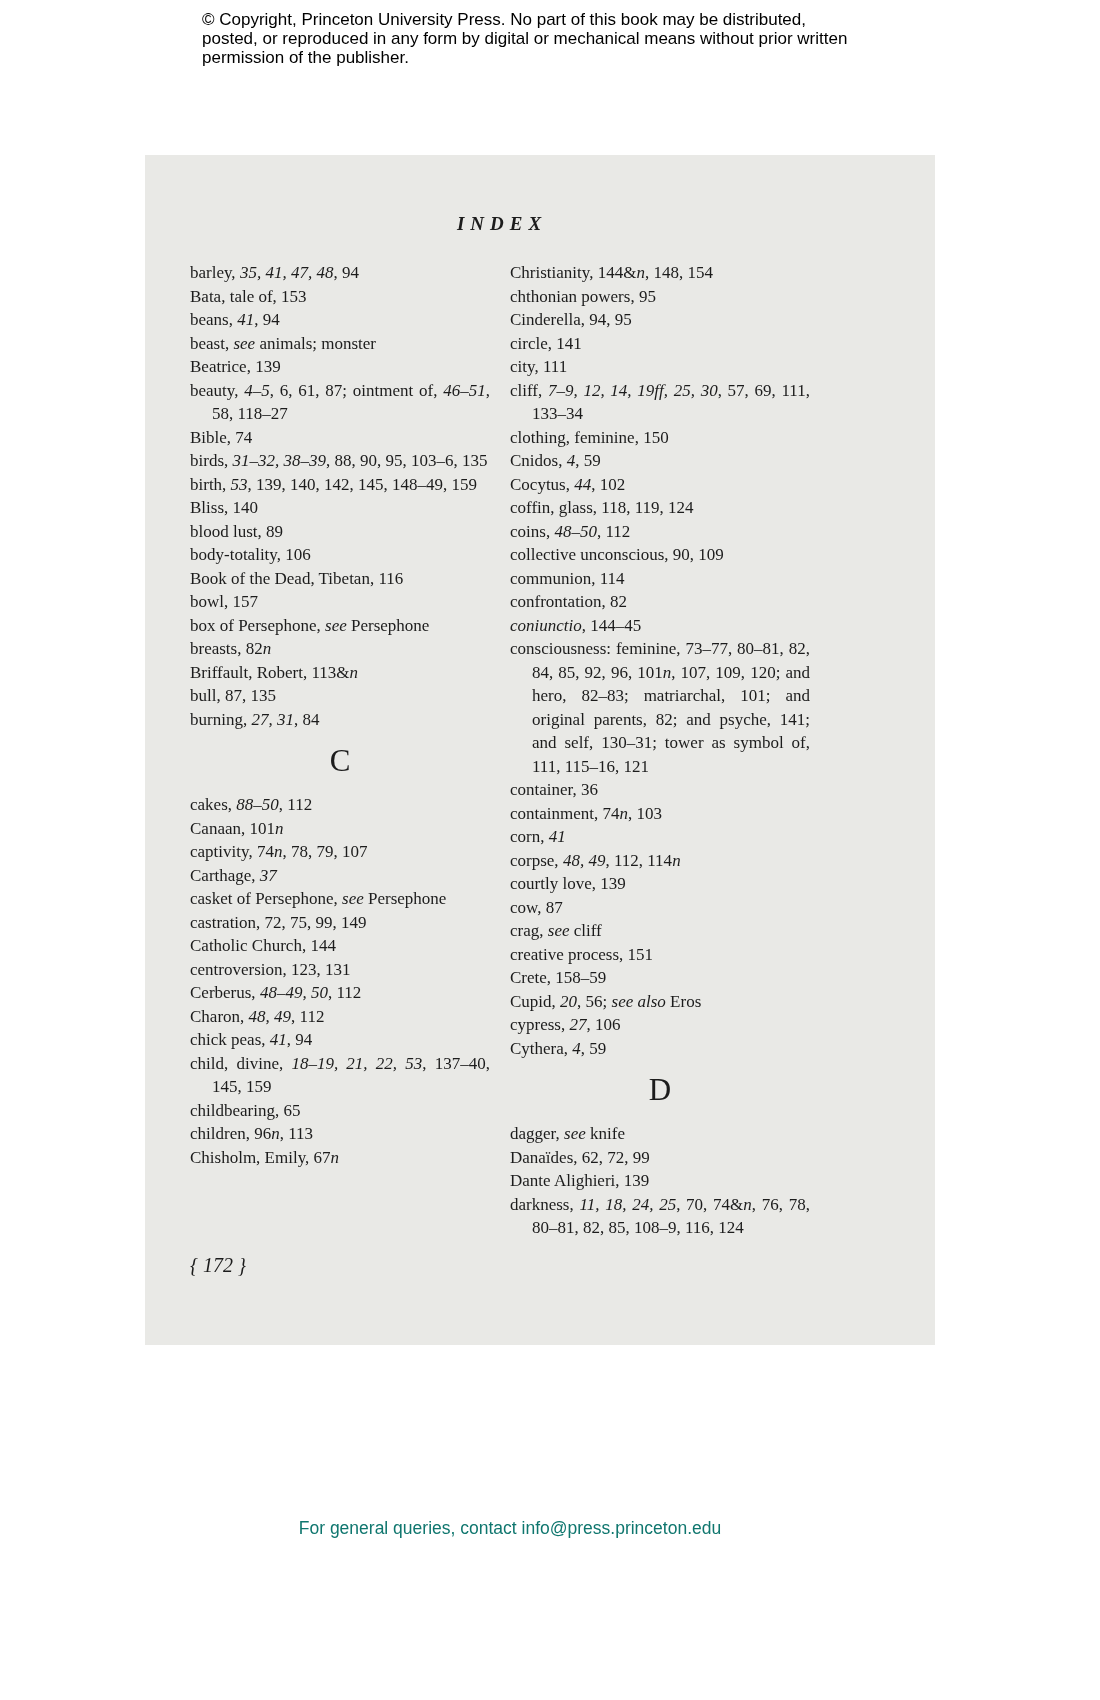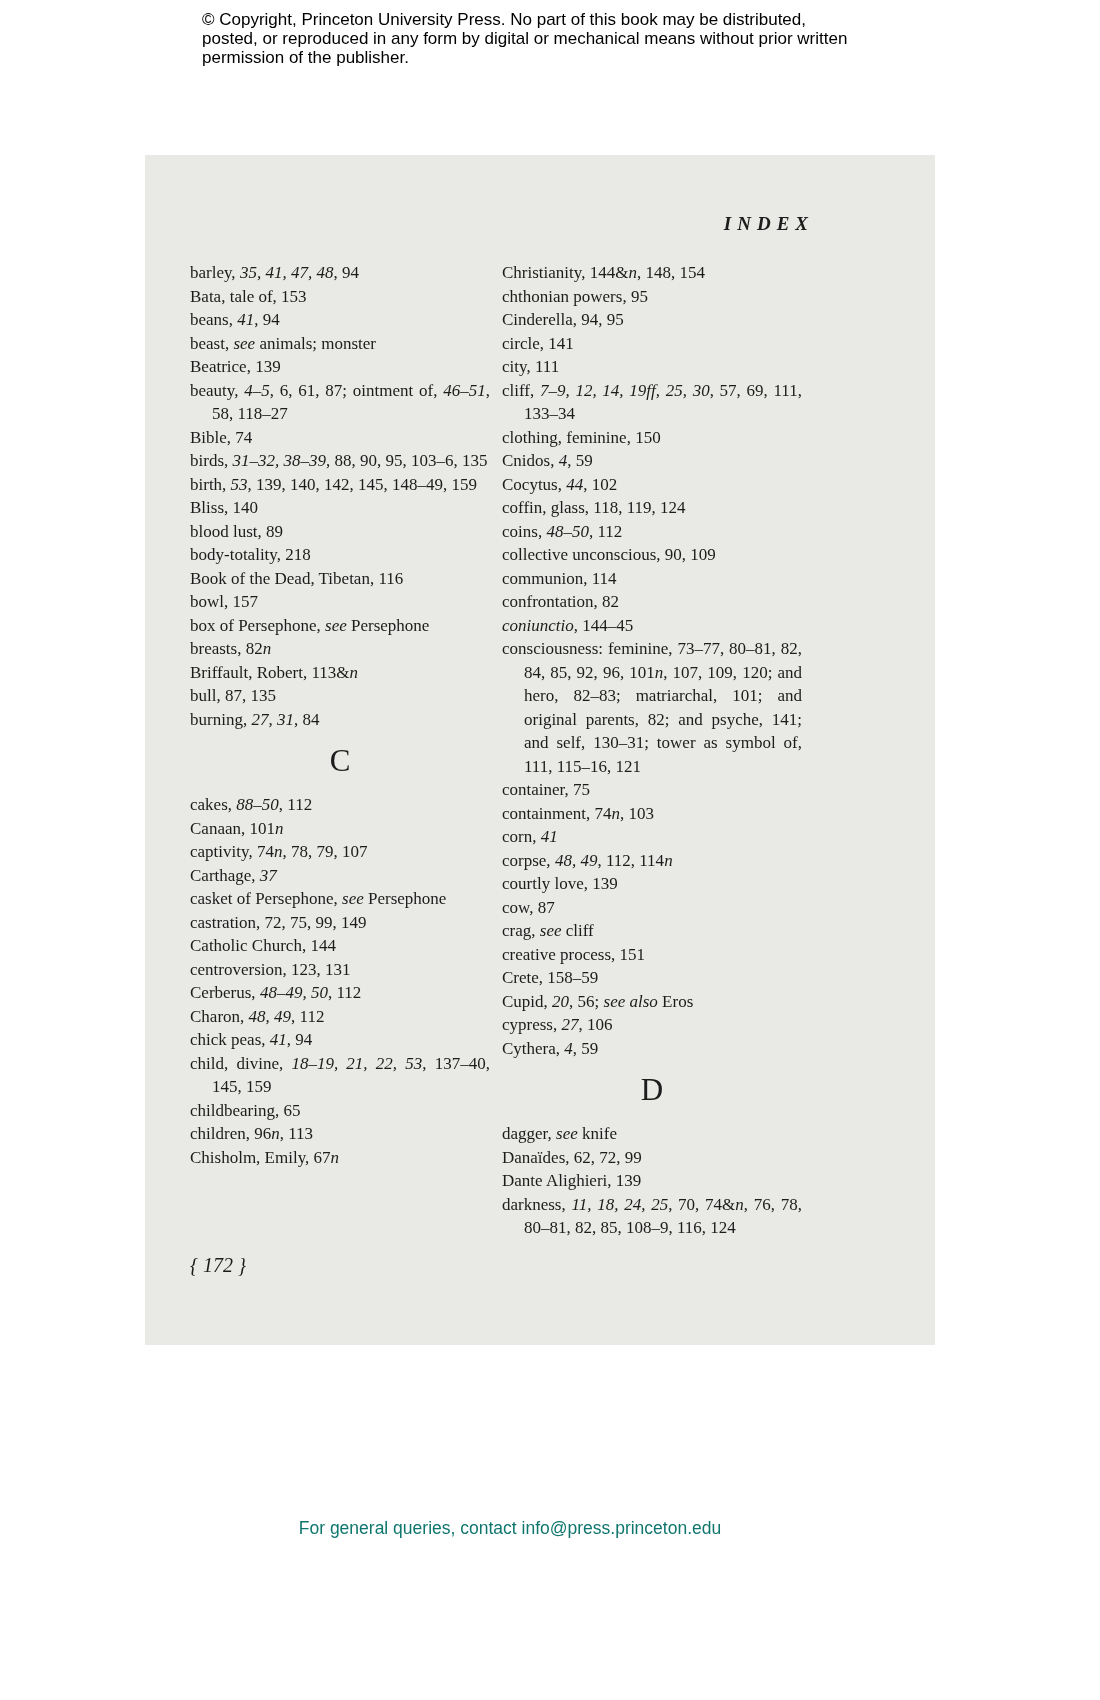--- a/index.html
+++ b/index.html
@@ -23,31 +23,31 @@
     left: 145px; top: 155px;
     width: 790px; height: 1190px;
     background: #e9e9e6;
   }
   .scan-content {
     position: absolute;
     left: 45px; top: 58px;
     width: 624px;
   }
   .index-title {
-    text-align: right;
+    text-align: center;
     font-style: italic;
     font-weight: bold;
     letter-spacing: 6px;
     font-size: 19px;
     color: #1c1c1c;
     margin-bottom: 26px;
   }
   .cols {
     display: flex;
-    gap: 12px;
+    gap: 20px;
   }
   .col {
     width: 300px;
     font-size: 17px;
     line-height: 23.5px;
     color: #1c1c1c;
   }
   .entry {
     text-align: justify;
     padding-left: 22px;
@@ -95,21 +95,21 @@
             <div class="entry">Bata, tale of, 153</div>
             <div class="entry">beans, <i>41</i>, 94</div>
             <div class="entry">beast, <i>see</i> animals; monster</div>
             <div class="entry">Beatrice, 139</div>
             <div class="entry">beauty, <i>4–5</i>, 6, 61, 87; ointment of, <i>46–51</i>, 58, 118–27</div>
             <div class="entry">Bible, 74</div>
             <div class="entry">birds, <i>31–32, 38–39</i>, 88, 90, 95, 103–6, 135</div>
             <div class="entry">birth, <i>53</i>, 139, 140, 142, 145, 148–49, 159</div>
             <div class="entry">Bliss, 140</div>
             <div class="entry">blood lust, 89</div>
-            <div class="entry">body-totality, 218</div>
+            <div class="entry">body-totality, 106</div>
             <div class="entry">Book of the Dead, Tibetan, 116</div>
             <div class="entry">bowl, 157</div>
             <div class="entry">box of Persephone, <i>see</i> Persephone</div>
             <div class="entry">breasts, 82<i>n</i></div>
             <div class="entry">Briffault, Robert, 113&amp;<i>n</i></div>
             <div class="entry">bull, 87, 135</div>
             <div class="entry">burning, <i>27, 31</i>, 84</div>
             <div class="section-heading">C</div>
             <div class="entry">cakes, <i>88–50</i>, 112</div>
             <div class="entry">Canaan, 101<i>n</i></div>
@@ -137,21 +137,21 @@
             <div class="entry">clothing, feminine, 150</div>
             <div class="entry">Cnidos, <i>4</i>, 59</div>
             <div class="entry">Cocytus, <i>44</i>, 102</div>
             <div class="entry">coffin, glass, 118, 119, 124</div>
             <div class="entry">coins, <i>48–50</i>, 112</div>
             <div class="entry">collective unconscious, 90, 109</div>
             <div class="entry">communion, 114</div>
             <div class="entry">confrontation, 82</div>
             <div class="entry"><i>coniunctio</i>, 144–45</div>
             <div class="entry">consciousness: feminine, 73–77, 80–81, 82, 84, 85, 92, 96, 101<i>n</i>, 107, 109, 120; and hero, 82–83; matriarchal, 101; and original parents, 82; and psyche, 141; and self, 130–31; tower as symbol of, 111, 115–16, 121</div>
-            <div class="entry">container, 75</div>
+            <div class="entry">container, 36</div>
             <div class="entry">containment, 74<i>n</i>, 103</div>
             <div class="entry">corn, <i>41</i></div>
             <div class="entry">corpse, <i>48, 49</i>, 112, 114<i>n</i></div>
             <div class="entry">courtly love, 139</div>
             <div class="entry">cow, 87</div>
             <div class="entry">crag, <i>see</i> cliff</div>
             <div class="entry">creative process, 151</div>
             <div class="entry">Crete, 158–59</div>
             <div class="entry">Cupid, <i>20</i>, 56; <i>see also</i> Eros</div>
             <div class="entry">cypress, <i>27</i>, 106</div>

